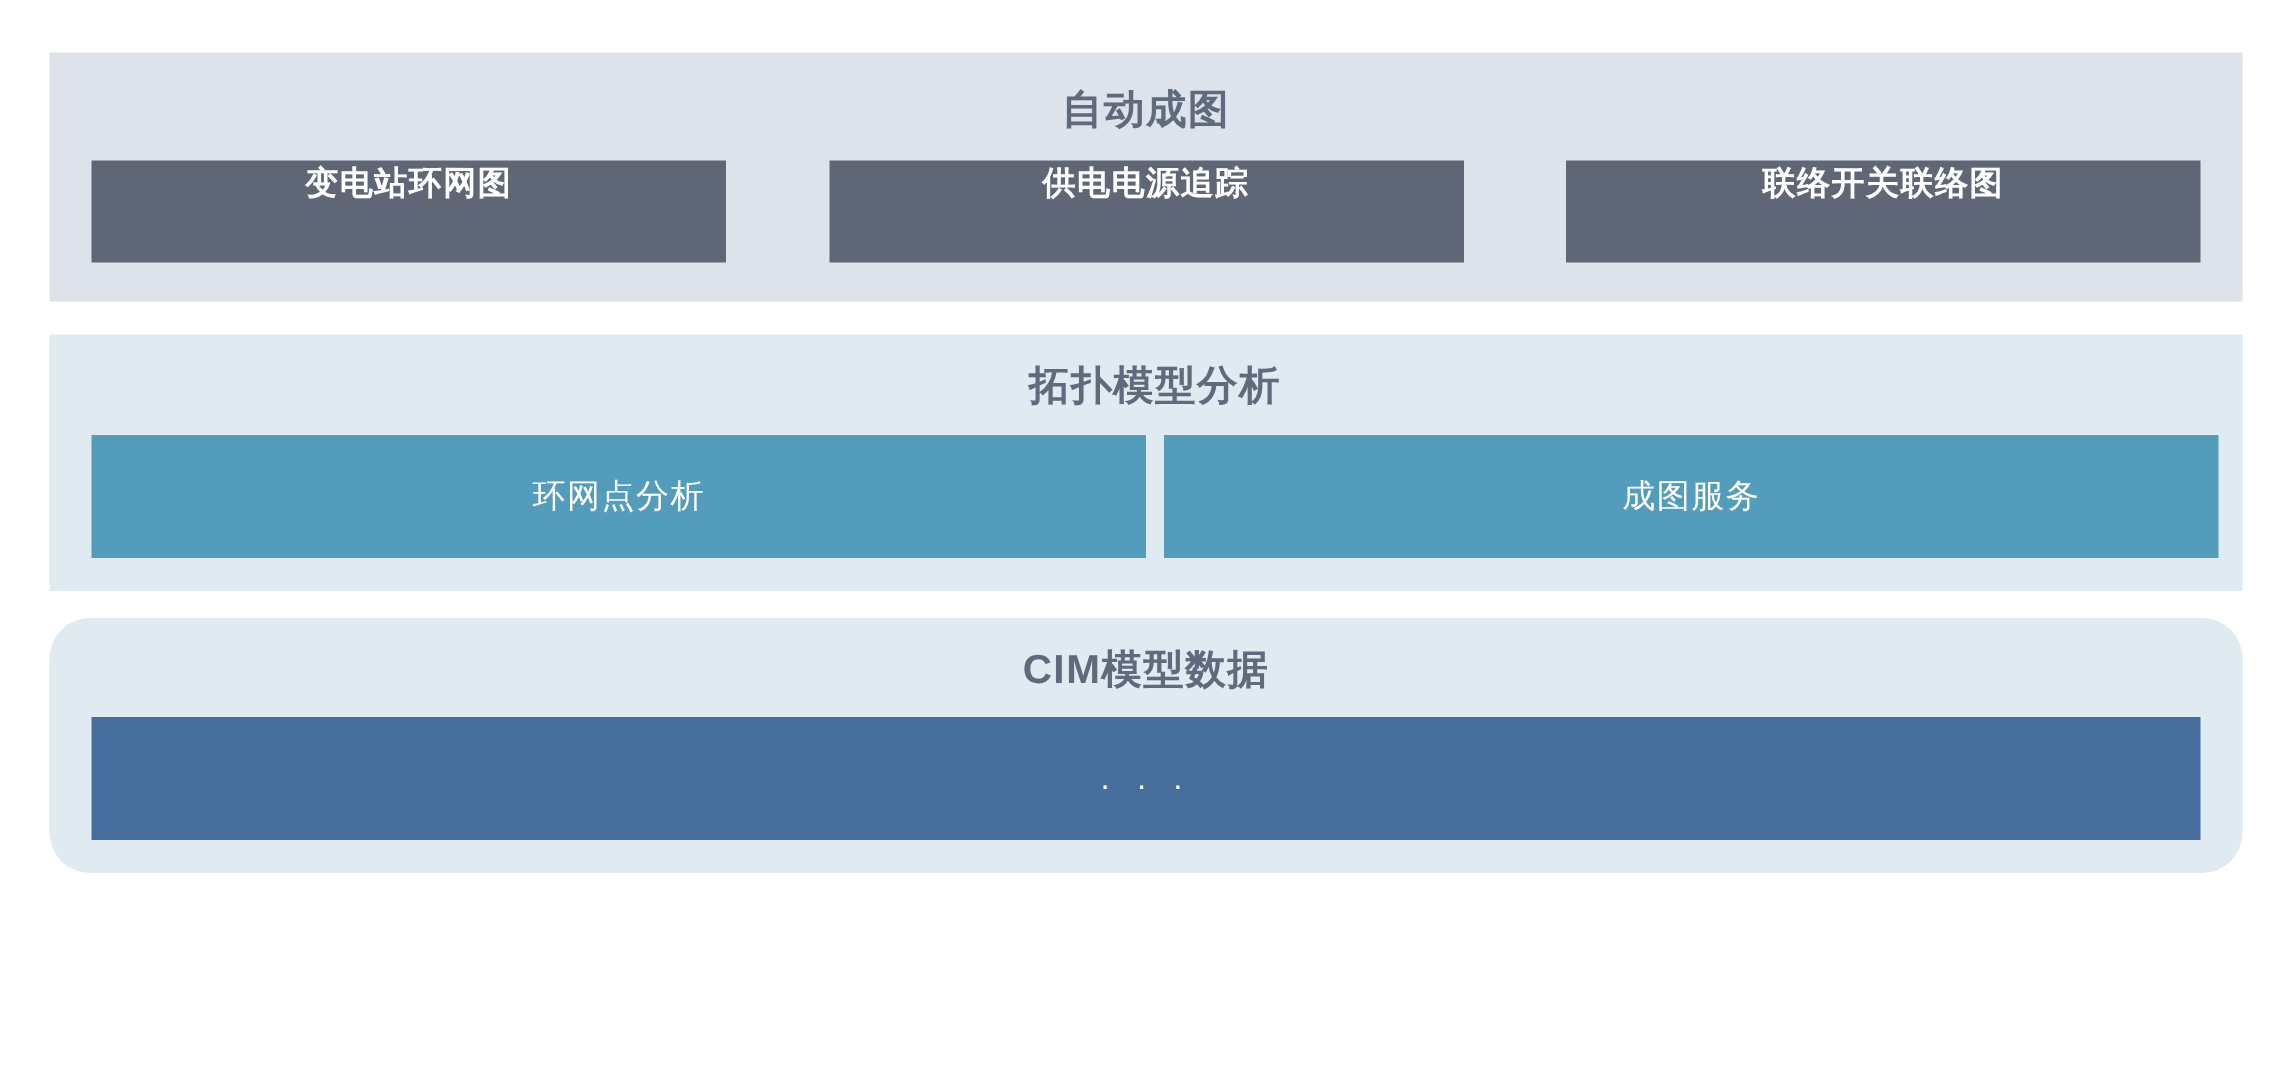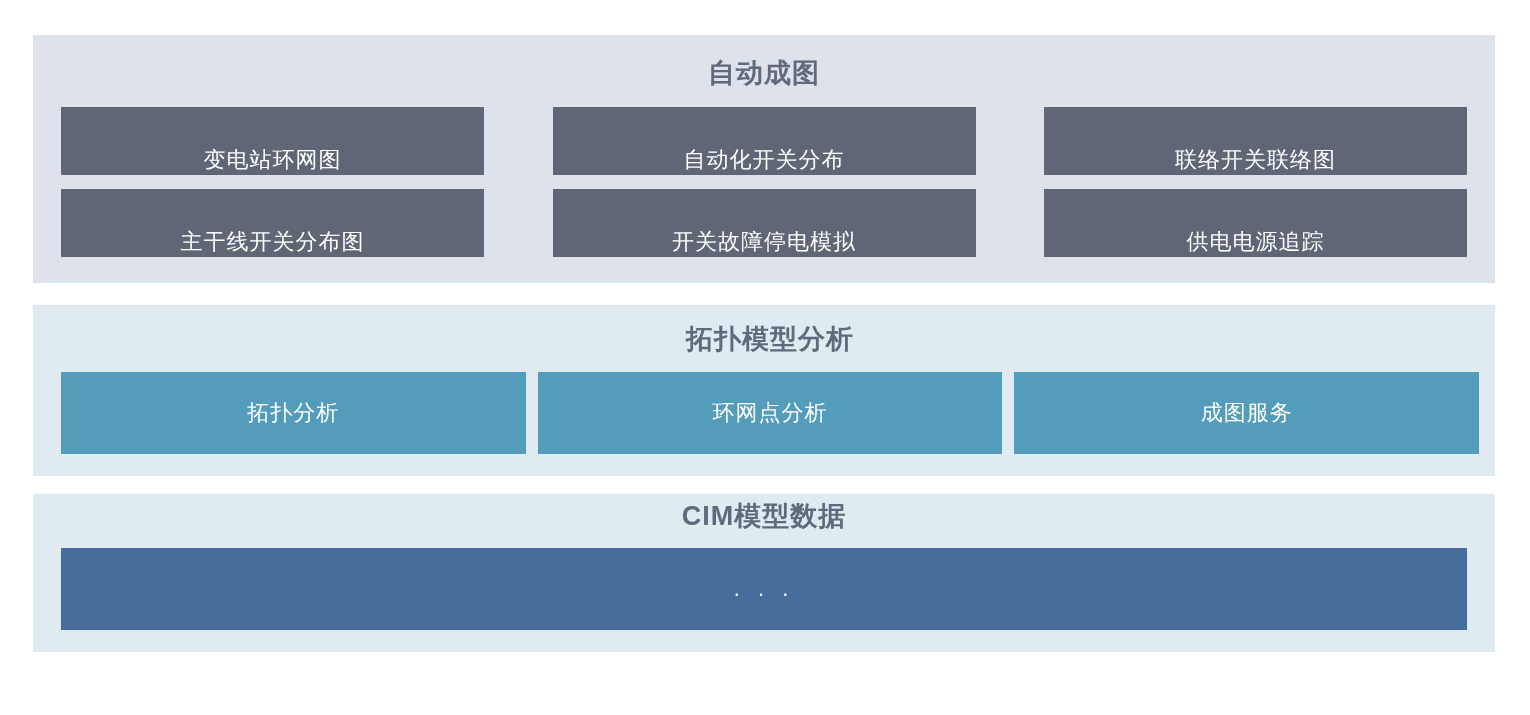--- a/index.html
+++ b/index.html
@@ -32,21 +32,22 @@
     padding: 22px 28px 26px 28px;
     margin-bottom: 22px;
   }
   .panel-topology {
     background: #dfeaf1;
     padding: 18px 16px 22px 28px;
     margin-bottom: 18px;
   }
   .panel-cim {
     background: #dfeaf1;
-    padding: 6px 28px 22px 28px;
+    padding: 18px 28px 22px 28px;
+    border-radius: 27px;
   }
 
   
   .panel-title {
     text-align: center;
     font-size: 27px;
     font-weight: bold;
     color: #5f6a7c;
     letter-spacing: 1px;
     line-height: 1.2;
@@ -71,24 +72,24 @@
   .row-wide {
     justify-content: space-between;
   }
   .tile-slate {
     box-sizing: border-box;
     width: 423px;
     height: 68px;
     background: #5f6776;
     color: #ffffff;
     font-size: 22px;
-    font-weight: normal;
+    font-weight: bold;
     letter-spacing: 1px;
     display: flex;
-    align-items: flex-end;
+    align-items: flex-start;
     justify-content: center;
     cursor: pointer;
     user-select: none;
   }
 
   
   .row-quad {
     gap: 12px;
   }
   .tile-teal,
@@ -122,47 +123,33 @@
 <div class="architecture">
 
   <section class="panel panel-auto-mapping">
     <h2 class="panel-title">自动成图</h2>
 
     <div class="tile-row row-wide">
       <div class="tile-slate">
         <span>变电站环网图</span>
       </div>
       <div class="tile-slate">
-        <span>自动化开关分布</span>
+        <span>供电电源追踪</span>
       </div>
       <div class="tile-slate">
         <span>联络开关联络图</span>
       </div>
     </div>
 
-    <div class="tile-row row-wide">
-      <div class="tile-slate">
-        <span>主干线开关分布图</span>
-      </div>
-      <div class="tile-slate">
-        <span>开关故障停电模拟</span>
-      </div>
-      <div class="tile-slate">
-        <span>供电电源追踪</span>
-      </div>
-    </div>
   </section>
 
   <section class="panel panel-topology">
     <h2 class="panel-title">拓扑模型分析</h2>
 
     <div class="tile-row row-quad">
-      <div class="tile-teal">
-        <span>拓扑分析</span>
-      </div>
       <div class="tile-teal">
         <span>环网点分析</span>
       </div>
       <div class="tile-teal">
         <span>成图服务</span>
       </div>
     </div>
   </section>
 
   <section class="panel panel-cim">

